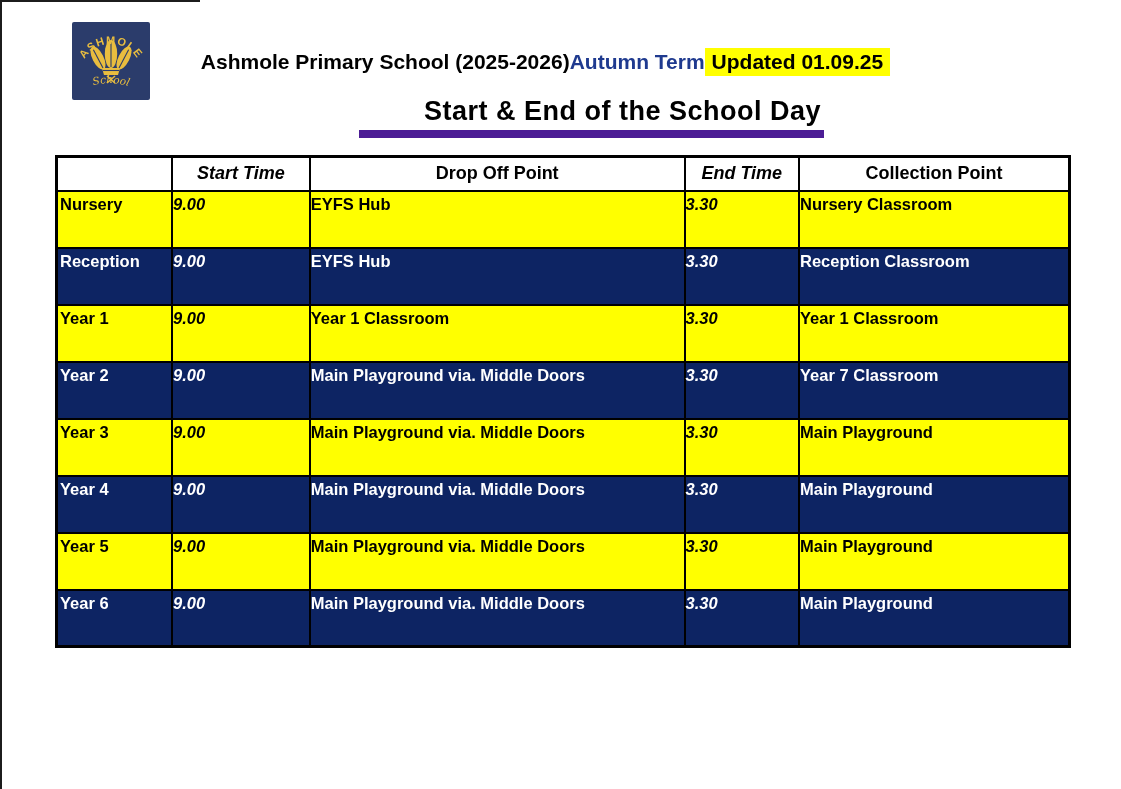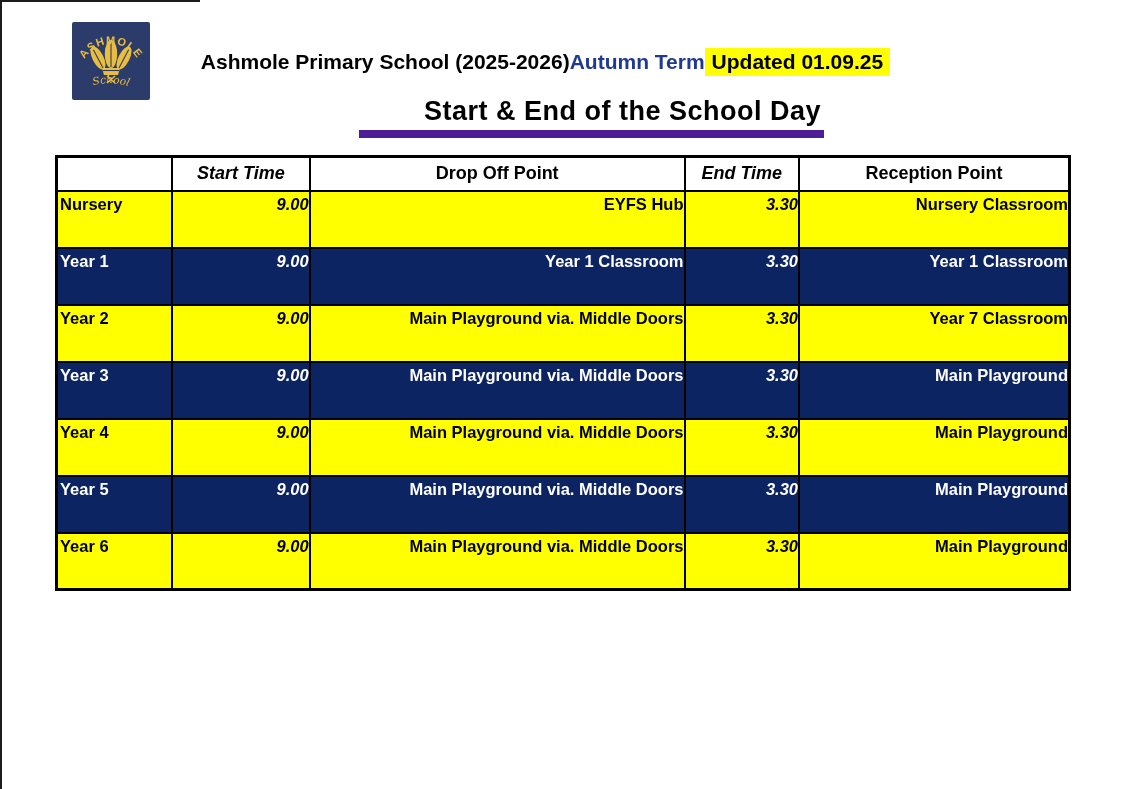--- a/index.html
+++ b/index.html
@@ -45,21 +45,21 @@
 
   thead th{
     height:34px;background:#ffffff;color:#000;
     font-size:18px;font-weight:bold;text-align:center;vertical-align:middle;
     font-stretch:condensed;
   }
   thead th:nth-child(2),thead th:nth-child(4){font-style:italic;}
 
   tbody td{
     height:57px;vertical-align:top;padding-top:3px;
-    font-size:16.5px;font-weight:bold;text-align:right;
+    font-size:16.5px;font-weight:bold;text-align:left;
   }
   tbody td:first-child{text-align:left;padding-left:2px;}
   tbody td:nth-child(2),tbody td:nth-child(4){font-style:italic;}
   tbody tr:nth-child(odd){background:var(--row-yellow,#ffff00);color:#000;}
   tbody tr:nth-child(even){background:var(--row-navy,#0d2463);color:#ffffff;}
 </style>
 </head>
 <body>
 
 <div class="edge-left"></div>
@@ -105,30 +105,37 @@
       <col class="c3">
       <col class="c4">
       <col class="c5">
     </colgroup>
   <thead>
     <tr>
       <th></th>
       <th>Start Time</th>
       <th>Drop Off Point</th>
       <th>End Time</th>
-      <th>Reception Point</th>
+      <th>Collection Point</th>
     </tr>
   </thead>
   <tbody>
     <tr>
       <td>Nursery</td>
       <td>9.00</td>
       <td>EYFS Hub</td>
       <td>3.30</td>
       <td>Nursery Classroom</td>
+    </tr>
+    <tr>
+      <td>Reception</td>
+      <td>9.00</td>
+      <td>EYFS Hub</td>
+      <td>3.30</td>
+      <td>Reception Classroom</td>
     </tr>
     <tr>
       <td>Year 1</td>
       <td>9.00</td>
       <td>Year 1 Classroom</td>
       <td>3.30</td>
       <td>Year 1 Classroom</td>
     </tr>
     <tr>
       <td>Year 2</td>

